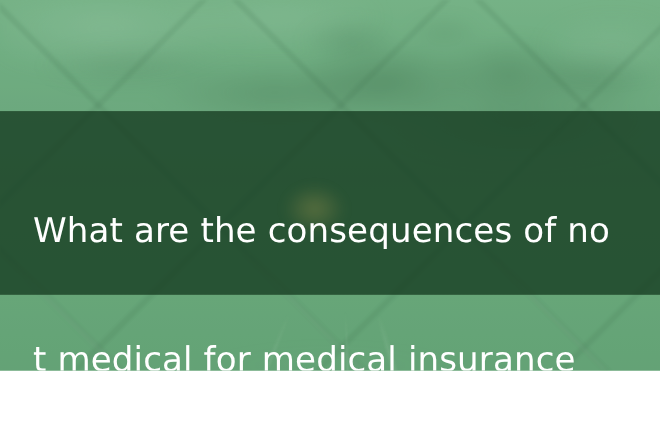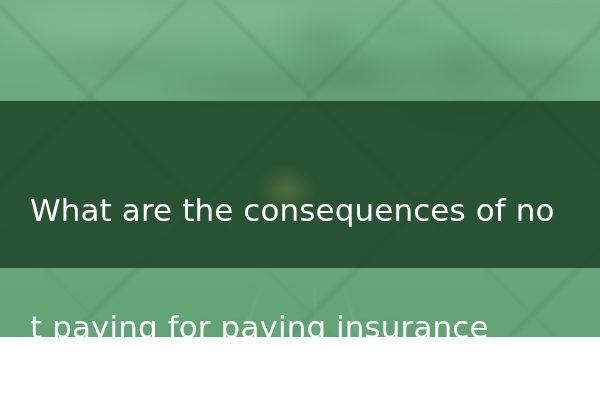--- a/index.html
+++ b/index.html
@@ -177,17 +177,17 @@
   <div class="bg-layer" id="bg-fence-b"></div>
   <div class="bg-layer" id="bg-fence-light"></div>
   <div class="bg-layer" id="bg-stalks"></div>
   <div class="bg-layer" id="bg-tint"></div>
 
   <div id="caption-band"></div>
   <div id="band-warm-spot"></div>
 
   <div id="caption-text">
     <span class="cap-line">What are the consequences of no</span>
-    <span class="cap-line">t paying for paying insurance</span>
+    <span class="cap-line">t medical for medical insurance</span>
     
   </div>
 
 </div>
 
 </body></html>

